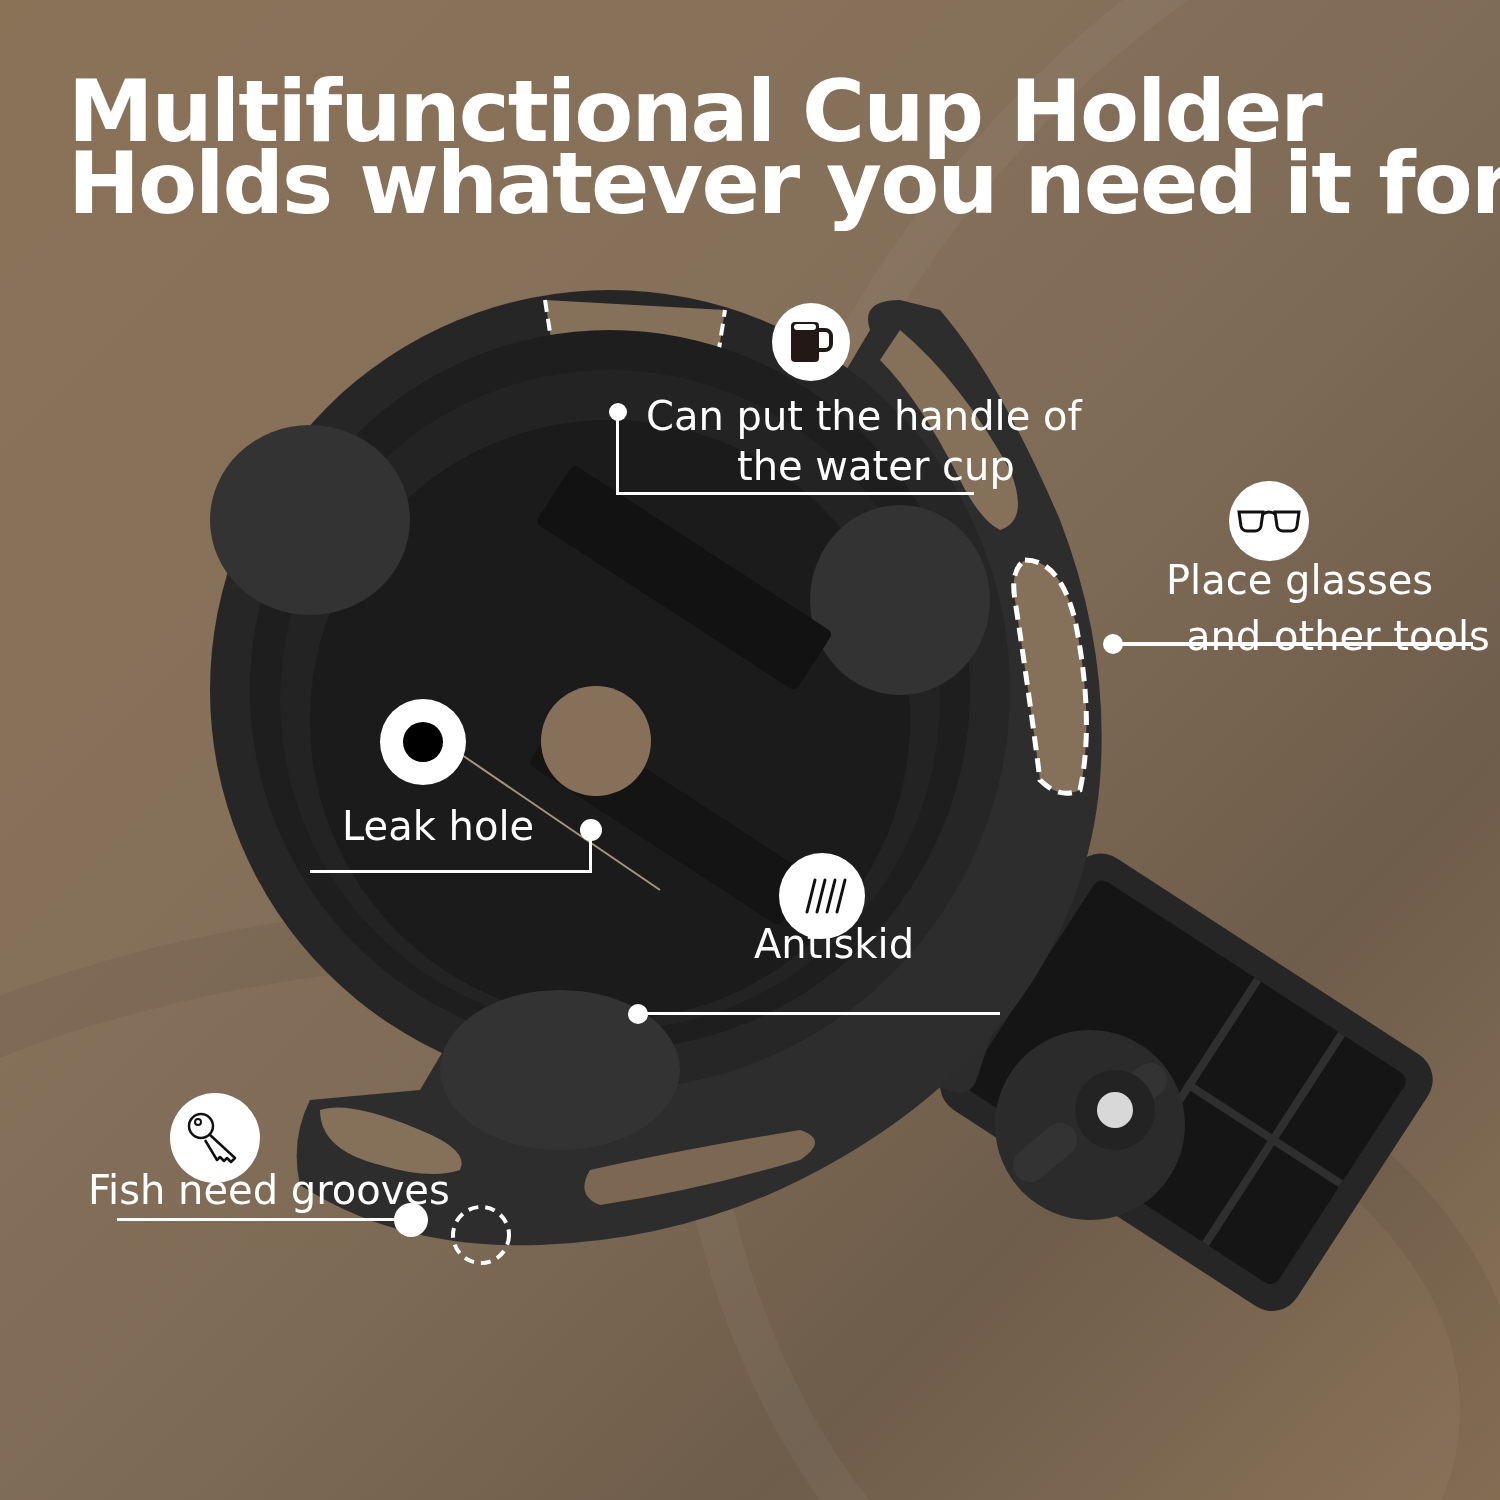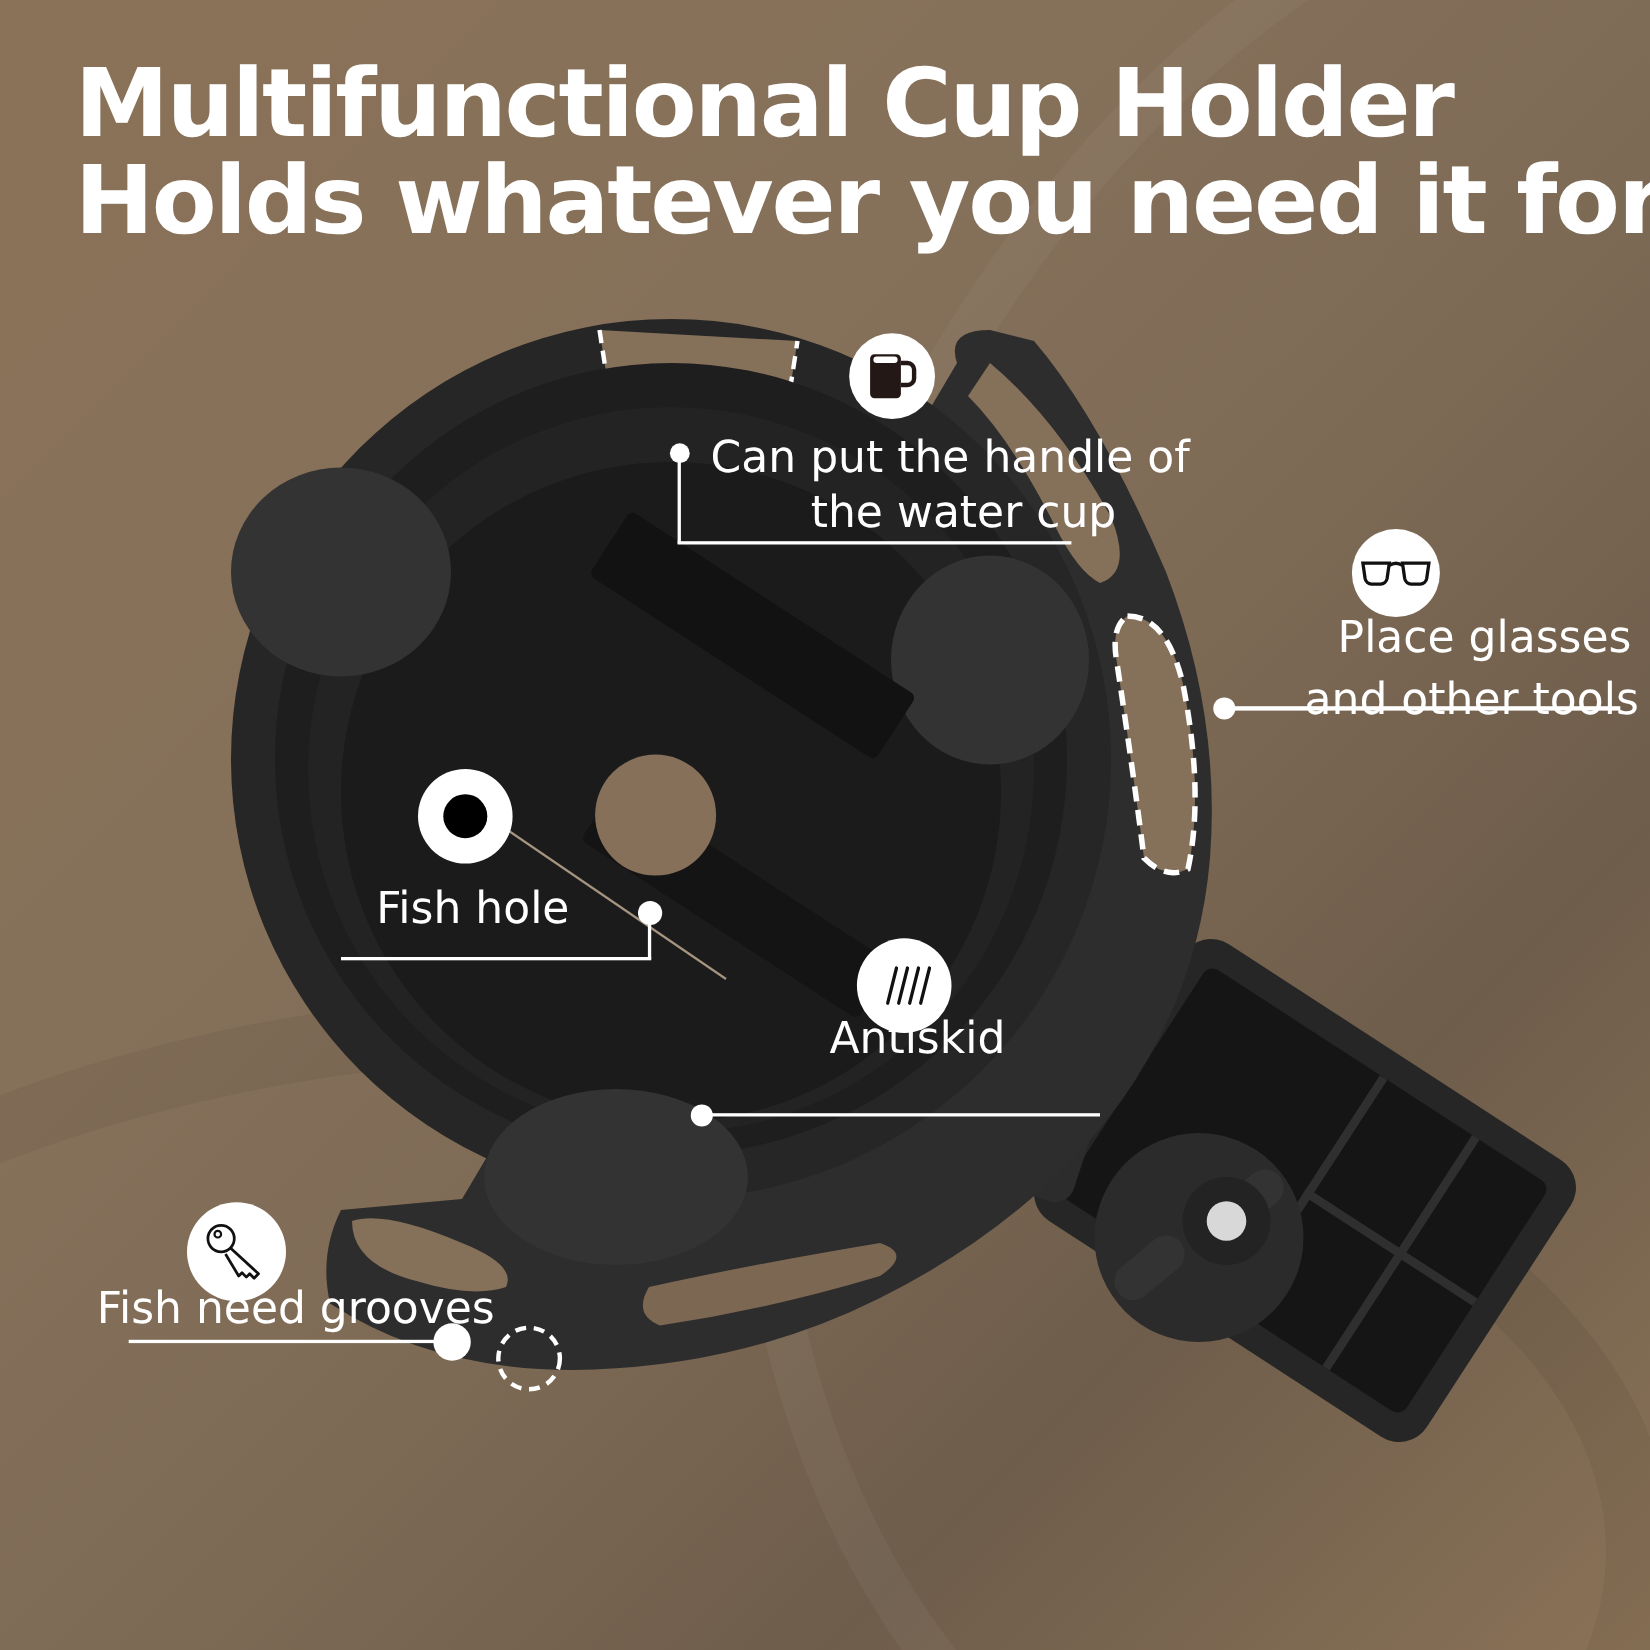--- a/index.html
+++ b/index.html
@@ -15,21 +15,21 @@
   .line{position:absolute;background:#fff;}
   .dot{position:absolute;background:#fff;border-radius:50%;}
   .badge{position:absolute;background:#fff;border-radius:50%;display:flex;align-items:center;justify-content:center;}
 </style>
 </head>
 <body>
 
 <div class="swoosh" style="left:700px;top:-200px;width:1400px;height:1900px;border:40px solid rgba(255,255,255,0.04);transform:rotate(20deg);"></div>
 <div class="swoosh" style="left:-400px;top:900px;width:1800px;height:900px;border:60px solid rgba(0,0,0,0.05);"></div>
 
-<div class="title" style="top:52px;">Multifunctional Cup Holder</div>
+<div class="title" style="top:68px;">Multifunctional Cup Holder</div>
 <div class="title" style="top:140px;">Holds whatever you need it for</div>
 
 <svg class="stage" viewBox="0 0 1500 1500" xmlns="http://www.w3.org/2000/svg">
 
   <g transform="rotate(33 1100 1050)">
     <rect x="980" y="880" width="420" height="300" rx="30" fill="#262626"></rect>
     <rect x="1005" y="905" width="370" height="250" rx="10" fill="#151515"></rect>
     <rect x="1190" y="905" width="8" height="250" fill="#2f2f2f"></rect>
     <rect x="1290" y="905" width="8" height="250" fill="#2f2f2f"></rect>
     <rect x="1190" y="1027" width="185" height="8" fill="#2f2f2f"></rect>
@@ -88,29 +88,29 @@
 <div class="lbl" style="left:646px;top:396px;">Can put the handle of</div>
 <div class="lbl" style="left:737px;top:446px;">the water cup</div>
 
 <div class="badge" style="left:1229px;top:481px;width:80px;height:80px;">
   <svg width="66" height="30" viewBox="0 0 66 30">
     <path d="M3 6 h24 l-2 14 a6 6 0 0 1 -6 5 h-8 a6 6 0 0 1 -6 -5 Z" fill="none" stroke="#111" stroke-width="3"></path>
     <path d="M39 6 h24 l-2 14 a6 6 0 0 1 -6 5 h-8 a6 6 0 0 1 -6 -5 Z" fill="none" stroke="#111" stroke-width="3"></path>
     <path d="M27 8 q6 -4 12 0" fill="none" stroke="#111" stroke-width="3"></path>
   </svg>
 </div>
-<div class="lbl" style="left:1216px;top:560px;">Place glasses</div>
+<div class="lbl" style="left:1166px;top:560px;">Place glasses</div>
 <div class="lbl" style="left:1146px;top:616px;margin-left:40px;">and other tools</div>
 <div class="dot" style="left:1103px;top:634px;width:20px;height:20px;"></div>
 <div class="line" style="left:1113px;top:642px;width:360px;height:4px;"></div>
 
 <div class="badge" style="left:380px;top:699px;width:86px;height:86px;">
   <div style="width:40px;height:40px;border-radius:50%;background:#000;"></div>
 </div>
-<div class="lbl" style="left:342px;top:806px;">Fish hole</div>
+<div class="lbl" style="left:342px;top:806px;">Leak hole</div>
 <div class="dot" style="left:580px;top:819px;width:22px;height:22px;"></div>
 <div class="line" style="left:589px;top:830px;width:3px;height:42px;"></div>
 <div class="line" style="left:310px;top:870px;width:282px;height:3px;"></div>
 
 <div class="badge" style="left:779px;top:853px;width:86px;height:86px;">
   <svg width="50" height="40" viewBox="0 0 50 40">
     <path d="M10 36 L18 4 M20 36 L28 4 M30 36 L38 4 M40 36 L48 4" stroke="#111" stroke-width="3" stroke-linecap="round"></path>
   </svg>
 </div>
 <div class="lbl" style="left:754px;top:924px;">Antiskid</div>

